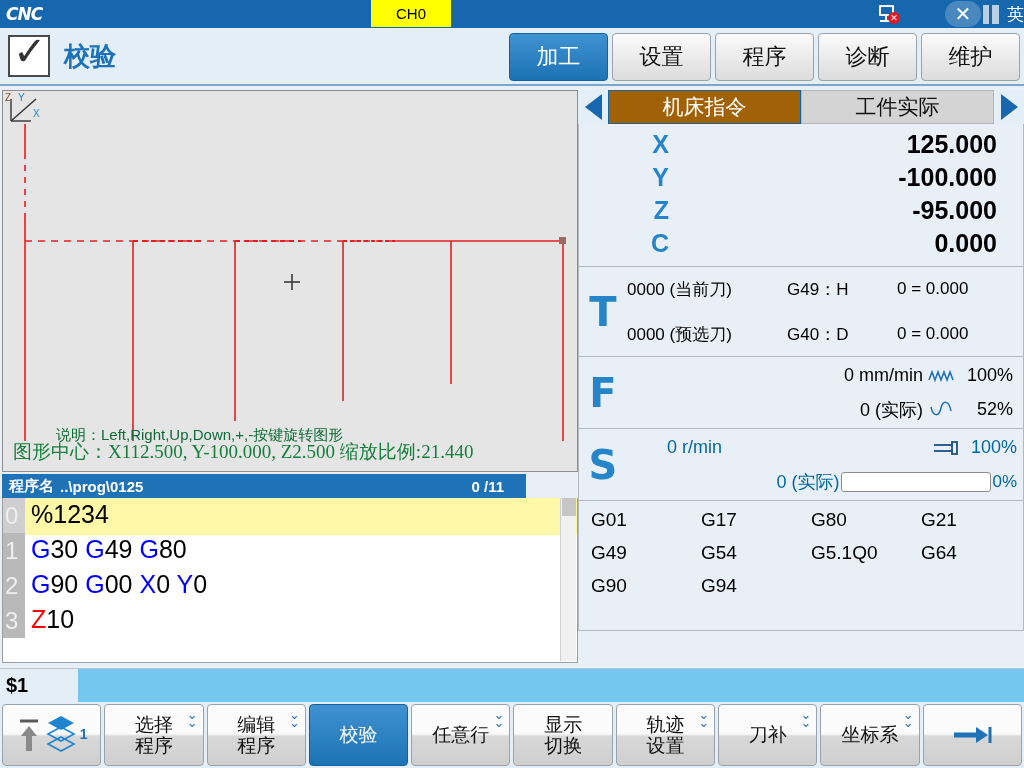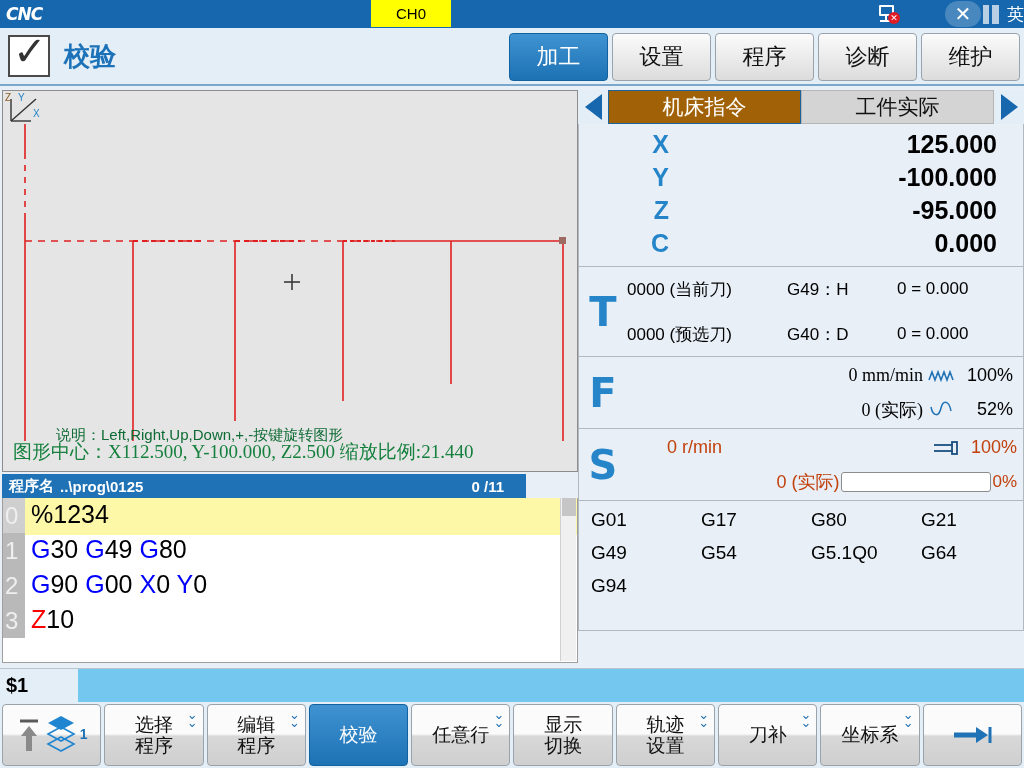--- a/index.html
+++ b/index.html
@@ -189,26 +189,26 @@
     font-size: 40px; font-weight: bold; font-family: "DejaVu Sans", sans-serif;
   }
   .trows { flex: 1; }
   .trow { display: flex; align-items: center; height: 45px; font-size: 17px; color: #000; }
   .t-cur { width: 160px; }
   .t-mod { width: 110px; }
   .t-off { flex: 1; }
 
   .frows { flex: 1; padding-right: 10px; }
   .frow { display: flex; align-items: center; justify-content: flex-end; height: 34px; font-size: 18px; color: #000; }
-  .fval { text-align: right; font-family: Liberation Serif, serif; }
+  .fval { text-align: right; }
   .fpct { width: 52px; text-align: right; }
   .wave { width: 30px; height: 18px; margin: 0 4px; }
 
   .srows { flex: 1; padding-right: 6px; }
-  .srow { display: flex; align-items: center; justify-content: flex-end; height: 34px; font-size: 18px; color: #c2410c; }
+  .srow { display: flex; align-items: center; justify-content: flex-end; height: 34px; font-size: 18px; color: #0369a1; }
   .sbar {
     width: 150px; height: 20px; background: #fff;
     border: 1px solid #8c8c8c; border-radius: 3px; margin: 0 1px 0 2px;
   }
   .sbar .fill { height: 100%; background: #56b0e8; border-radius: 2px; }
 
   .modal {
     background: #e8eff7; border: 1px solid #b0b8c0; border-top: none;
     height: 130px; padding: 8px 0 0 12px;
     display: grid; grid-template-columns: 110px 110px 110px 110px;
@@ -439,20 +439,21 @@
 
   <div class="modal">
     <div>G01</div>
     <div>G17</div>
     <div>G80</div>
     <div>G21</div>
     <div>G49</div>
     <div>G54</div>
     <div>G5.1Q0</div>
     <div>G64</div>
+    <div>G90</div>
     <div>G94</div>
     <div></div>
   </div>
 </div>
 
 <div class="statusbar">
   <div class="status-dollar">$1</div>
   <div class="status-msg"></div>
 </div>
 

